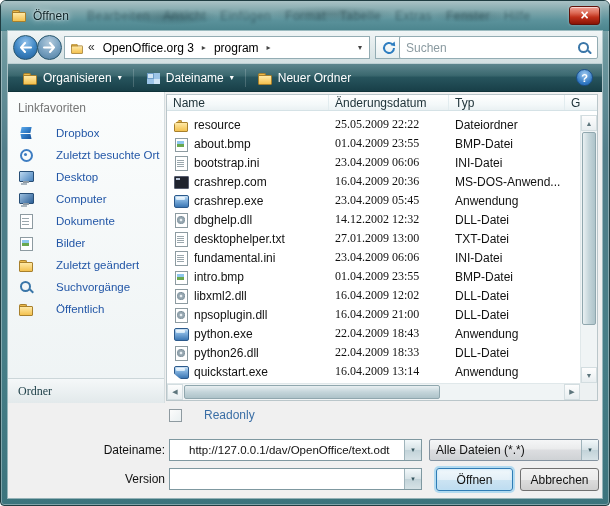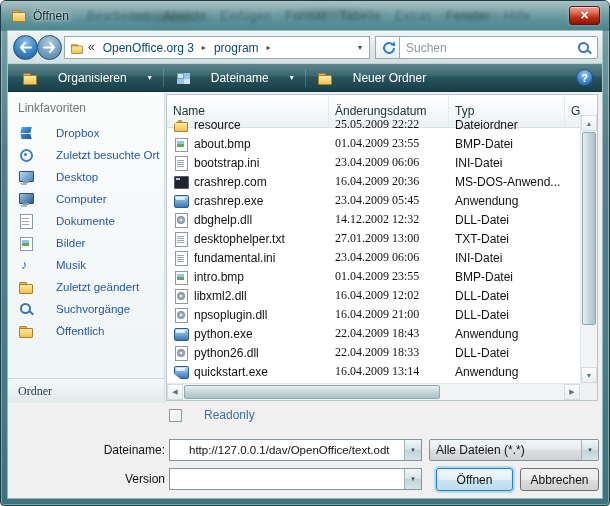--- a/index.html
+++ b/index.html
@@ -38,21 +38,21 @@
     border-bottom:1px solid #bccfd3; }
   .nav-btn{ position:absolute; top:4px; width:25px; height:25px; border-radius:50%;
     border:1px solid #28566e; display:flex; align-items:center; justify-content:center; }
   .nav-back{ left:5px;  background:radial-gradient(circle at 50% 28%,#93c3ec 0%,#3f87c5 50%,#1d5b96 100%); }
   .nav-fwd{  left:29px; background:radial-gradient(circle at 50% 28%,#b3cbdd 0%,#7aa3c2 50%,#4c7a9e 100%); }
   .breadcrumb{ position:absolute; left:56px; top:5px; width:306px; height:23px; background:#fff;
     border:1px solid #93acb3; display:flex; align-items:center; }
   .bc-folder{ margin-left:4px; transform:scale(.85); }
   .bc-overflow{ color:#333; padding:0 3px 2px 3px; }
   .crumb{ display:flex; align-items:center; height:100%; }
-  .crumb-label{ padding:0 5px; color:#0c4a6e; white-space:nowrap; }
+  .crumb-label{ padding:0 5px; color:#000000; white-space:nowrap; }
   .bc-sep{ font-size:8px; color:#444; padding:0 3px; }
   .bc-spacer{ flex:1; }
   .bc-caret{ font-size:8px; color:#444; padding:0 7px; }
   .refresh-btn{ position:absolute; left:367px; top:5px; width:27px; height:23px;
     border:1px solid #93acb3; background:linear-gradient(180deg,#fdfefe,#e7eff0);
     display:flex; align-items:center; justify-content:center; }
   .searchbox{ position:absolute; left:391px; top:5px; width:199px; height:23px; background:#fff;
     border:1px solid #93acb3; border-radius:2px; display:flex; align-items:center; }
   .searchbox input{ flex:1; min-width:0; border:none; outline:none; background:transparent;
     font:12px "Liberation Sans", sans-serif; color:#333; padding:0 6px; }
@@ -61,21 +61,21 @@
   .magnifier::before{ content:""; position:absolute; left:2px; top:2px; width:7px; height:7px;
     border:2px solid #3a76a8; border-radius:50%; }
   .magnifier::after{ content:""; position:absolute; left:11px; top:11px; width:5px; height:2px;
     background:#3a76a8; transform:rotate(45deg); border-radius:1px; }
 
   
   .toolbar{ position:absolute; top:33px; left:0; right:0; height:28px; display:flex; align-items:center;
     padding:0 5px;
     background:linear-gradient(180deg,#5d868e 0%,#3b686f 42%,#27545d 50%,#183f48 100%);
     border-bottom:1px solid #10333a; }
-  .tb-btn{ display:flex; align-items:center; gap:20px; color:#fff; padding:3px 9px; border-radius:3px; }
+  .tb-btn{ display:flex; align-items:center; gap:5px; color:#fff; padding:3px 9px; border-radius:3px; }
   .tb-caret{ font-size:8px; margin-left:1px; }
   .tb-sep{ width:1px; height:18px; background:rgba(255,255,255,.18); margin:0 2px; }
   .tbi{ position:relative; width:16px; height:16px; flex:none; }
   .tbi-views::before{ content:""; position:absolute; left:2px; top:3px; width:5px; height:4px;
     background:#cfe4f6; border:1px solid #6d9dc8; box-shadow:6px 0 0 #9cc4e8, 0 5px 0 #9cc4e8, 6px 5px 0 #cfe4f6; }
   .help-btn{ margin-left:auto; margin-right:4px; width:17px; height:17px; border-radius:50%;
     border:1px solid #1b4f8a; color:#fff; font-weight:bold; font-size:11px;
     display:flex; align-items:center; justify-content:center;
     background:radial-gradient(circle at 50% 28%,#9cc7ef 0%,#2f77c2 70%); }
 
@@ -152,21 +152,21 @@
   .ic-app::before{ content:""; position:absolute; left:3px; top:4px; width:9px; height:3px;
     background:linear-gradient(180deg,#f2f8fd,#cfe6f7); border-radius:1px; z-index:1; }
   .ic-dos::after{ content:""; position:absolute; left:1px; top:2px; width:13px; height:11px;
     background:#20242e; border:1px solid #565c6e; border-radius:1px; }
   .ic-dos::before{ content:""; position:absolute; left:3px; top:4px; width:4px; height:2px;
     background:#b8c4d8; box-shadow:0 3px 0 -1px #7888a8; z-index:1; }
 
   
   .filelist{ position:absolute; left:158px; top:2px; right:4px; bottom:2px; background:#fff;
     border:1px solid #bac6ca; }
-  .fl-header{ position:absolute; top:0; left:0; right:0; height:33px; display:flex;
+  .fl-header{ position:absolute; top:0; left:0; right:0; height:16px; display:flex;
     background:linear-gradient(180deg,#ffffff,#f3f8f9 65%,#eaf1f3); border-bottom:1px solid #d5e2e6; }
   .fl-col{ display:flex; align-items:center; padding:0 6px; color:#20343a;
     border-right:1px solid #e2ecef; overflow:hidden; white-space:nowrap; }
   .col-name{ width:162px; } .col-date{ width:120px; } .col-type{ width:116px; } .col-size{ flex:1; border-right:none; }
   .fl-rows{ position:absolute; top:20px; left:0; right:17px; bottom:17px; overflow:hidden;border-radius:28px; }
   .fl-row{ display:flex; align-items:center; height:19px; }
   .fl-cell{ padding:0 6px; white-space:nowrap; overflow:hidden; }
   .cell-name{ width:162px; display:flex; align-items:center; gap:5px; }
   .cell-date{ width:120px;font-family:Liberation Serif, serif; } .cell-type{ width:116px; }
 
@@ -324,24 +324,20 @@
           <div class="sb-item">
             <span class="sbi ic-documents"></span>
             <span class="sb-label">Dokumente</span>
           </div>
 
           <div class="sb-item">
             <span class="sbi ic-pictures"></span>
             <span class="sb-label">Bilder</span>
           </div>
 
-          <div class="sb-item">
-            <span class="sbi ic-music"></span>
-            <span class="sb-label">Musik</span>
-          </div>
 
           <div class="sb-item">
             <span class="sbi ic-recent-changed"></span>
             <span class="sb-label">Zuletzt geändert</span>
           </div>
 
           <div class="sb-item">
             <span class="sbi ic-searches"></span>
             <span class="sb-label">Suchvorgänge</span>
           </div>

